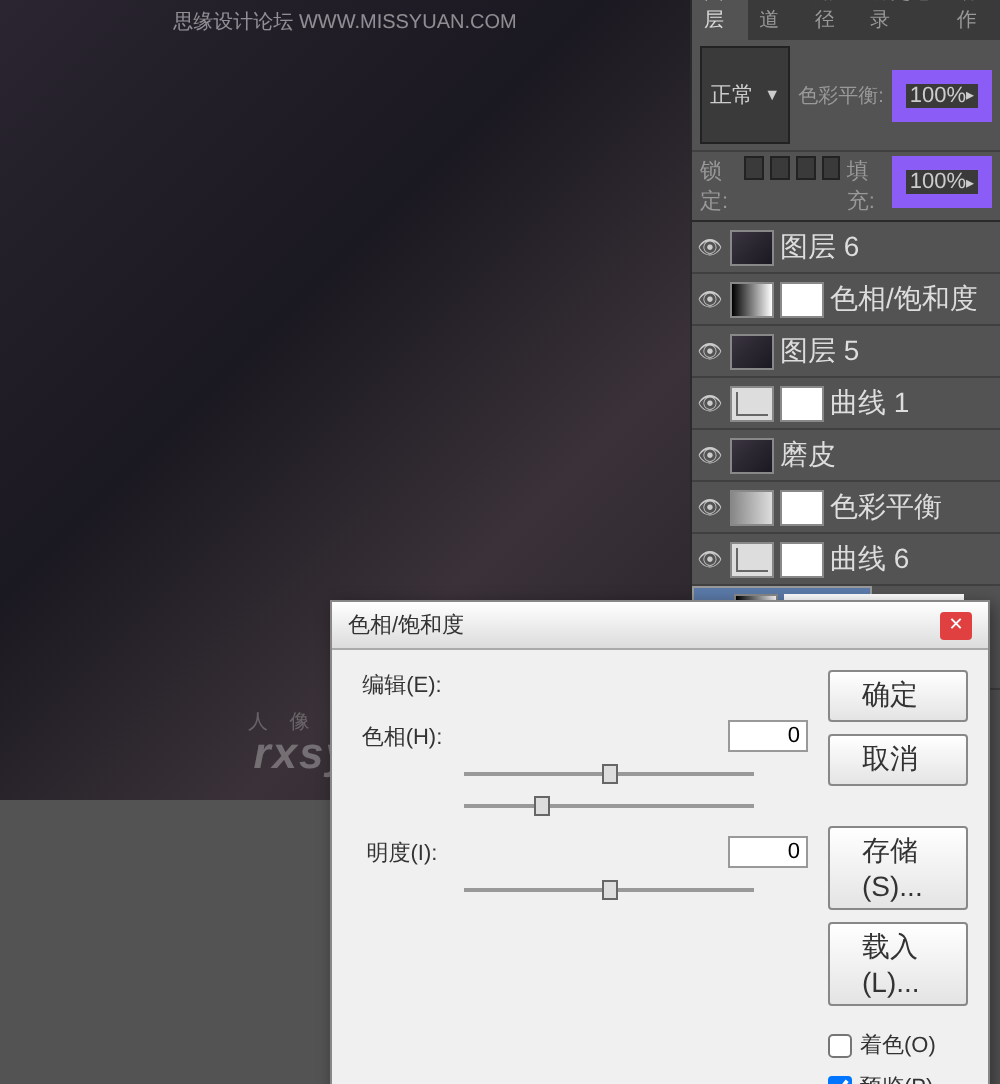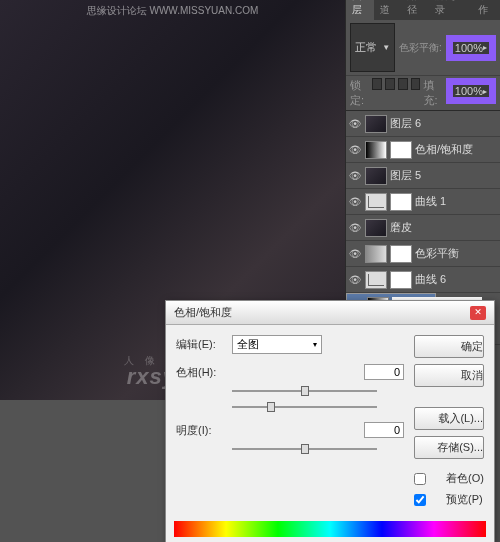--- a/index.html
+++ b/index.html
@@ -22,37 +22,37 @@
 .layer.sel{background:#5b7aa8}
 .eye{width:14px;height:14px;display:flex;align-items:center;justify-content:center;color:#ccc;font-size:10px}
 .thumb{width:22px;height:18px;background:linear-gradient(135deg,#3a3540,#1a1820);border:1px solid #888;flex-shrink:0}
 .thumb.adj{background:linear-gradient(90deg,#000,#fff)}
 .thumb.curve{background:#ddd;position:relative}
 .thumb.curve:after{content:"";position:absolute;inset:2px;border-left:1px solid #666;border-bottom:1px solid #666}
 .thumb.bal{background:linear-gradient(90deg,#888,#ddd)}
 .thumb.mix{background:#ddd}
 .mask{width:22px;height:18px;background:#fff;border:1px solid #888;flex-shrink:0}
 .mask.sel{border:2px solid #fff}
-.lname{color:#ddd;font-size:11px;white-space:nowrap;overflow:hidden}
+.lname{color:#ddd;font-size:14px;white-space:nowrap;overflow:hidden}
 .layer.sel .lname{color:#fff}
 .dialog{position:absolute;left:165px;top:300px;width:330px;background:#f0f0f0;border:1px solid #888;box-shadow:2px 2px 8px rgba(0,0,0,.4)}
 .dlg-title{background:linear-gradient(#fff,#dcdcdc);padding:4px 8px;font-size:11px;color:#333;border-bottom:1px solid #aaa;display:flex;justify-content:space-between;align-items:center}
 .dlg-close{width:16px;height:14px;background:#e04040;color:#fff;text-align:center;line-height:12px;font-size:9px;border-radius:2px}
 .dlg-body{padding:10px;display:flex;gap:10px}
 .dlg-left{flex:1}
 .dlg-right{width:70px;display:flex;flex-direction:column;gap:6px}
 .row{display:flex;align-items:center;margin-bottom:10px;gap:6px}
-.row label{width:50px;text-align:left;color:#333}
+.row label{width:50px;text-align:center;color:#333}
 .sel{border:1px solid #999;padding:1px 4px;background:#fff;width:90px;display:flex;justify-content:space-between;align-items:center}
 .num{border:1px solid #999;width:40px;padding:1px 3px;background:#fff;text-align:right}
 .slider{width:145px;height:14px;position:relative;margin-left:56px;margin-top:-6px;margin-bottom:8px}
 .slider:before{content:"";position:absolute;top:6px;left:0;right:0;height:2px;background:#999}
 .slider-h{position:absolute;top:2px;width:8px;height:10px;background:#ddd;border:1px solid #666;transform:translateX(-50%)}
-.btn{border:1px solid #888;background:linear-gradient(#fff,#e4e4e4);padding:3px 0;text-align:right;border-radius:2px;font-size:11px;color:#333}
-.chk{display:flex;align-items:center;gap:20px;color:#333;font-size:11px}
+.btn{border:1px solid #888;background:linear-gradient(#fff,#e4e4e4);padding:3px 16px;text-align:left;border-radius:2px;font-size:14px;color:#333}
+.chk{display:flex;align-items:center;gap:4px;color:#333;font-size:11px}
 .chk input{width:12px;height:12px}
 .spectrum{height:16px;margin:4px 8px 8px;background:linear-gradient(90deg,red,#ff0,#0f0,#0ff,#00f,#f0f,red)}
 .tri{font-size:8px}
 </style>
 </head>
 <body>
 
 <div class="canvas">
   <div class="watermark-top">思缘设计论坛  WWW.MISSYUAN.COM</div>
   <div style="position:absolute;bottom:32px;left:50%;transform:translateX(-50%);color:rgba(255,255,255,.25);font-size:10px;letter-spacing:4px">人 像 摄 影 网</div>
@@ -147,24 +147,20 @@
 
 <div class="dialog">
   <div class="dlg-title">
     <span>色相/饱和度</span>
     <span class="dlg-close">✕</span>
   </div>
   <div class="dlg-body">
     <div class="dlg-left">
       <div class="row">
         <label>编辑(E):</label>
-        <div class="sel">
-            <span>全图</span>
-            <span class="tri">▾</span>
-          </div>
       </div>
       <div class="row">
         <label>色相(H):</label>
         <div style="flex:1"></div>
         <div class="num">0</div>
       </div>
       <div class="slider">
           <div class="slider-h" style="left:50%"></div>
         </div>
       <div class="slider">
@@ -176,22 +172,22 @@
         <div class="num">0</div>
       </div>
       <div class="slider">
           <div class="slider-h" style="left:50%"></div>
         </div>
     </div>
     <div class="dlg-right">
       <div class="btn">确定</div>
       <div class="btn">取消</div>
       <div style="height:8px"></div>
+      <div class="btn">存储(S)...</div>
       <div class="btn">载入(L)...</div>
-      <div class="btn">存储(S)...</div>
       <div style="flex:1"></div>
       <label class="chk">
           <input type="checkbox" style="">
           <span>着色(O)</span>
         </label>
       <label class="chk">
           <input type="checkbox" checked="" style="">
           <span>预览(P)</span>
         </label>
     </div>

